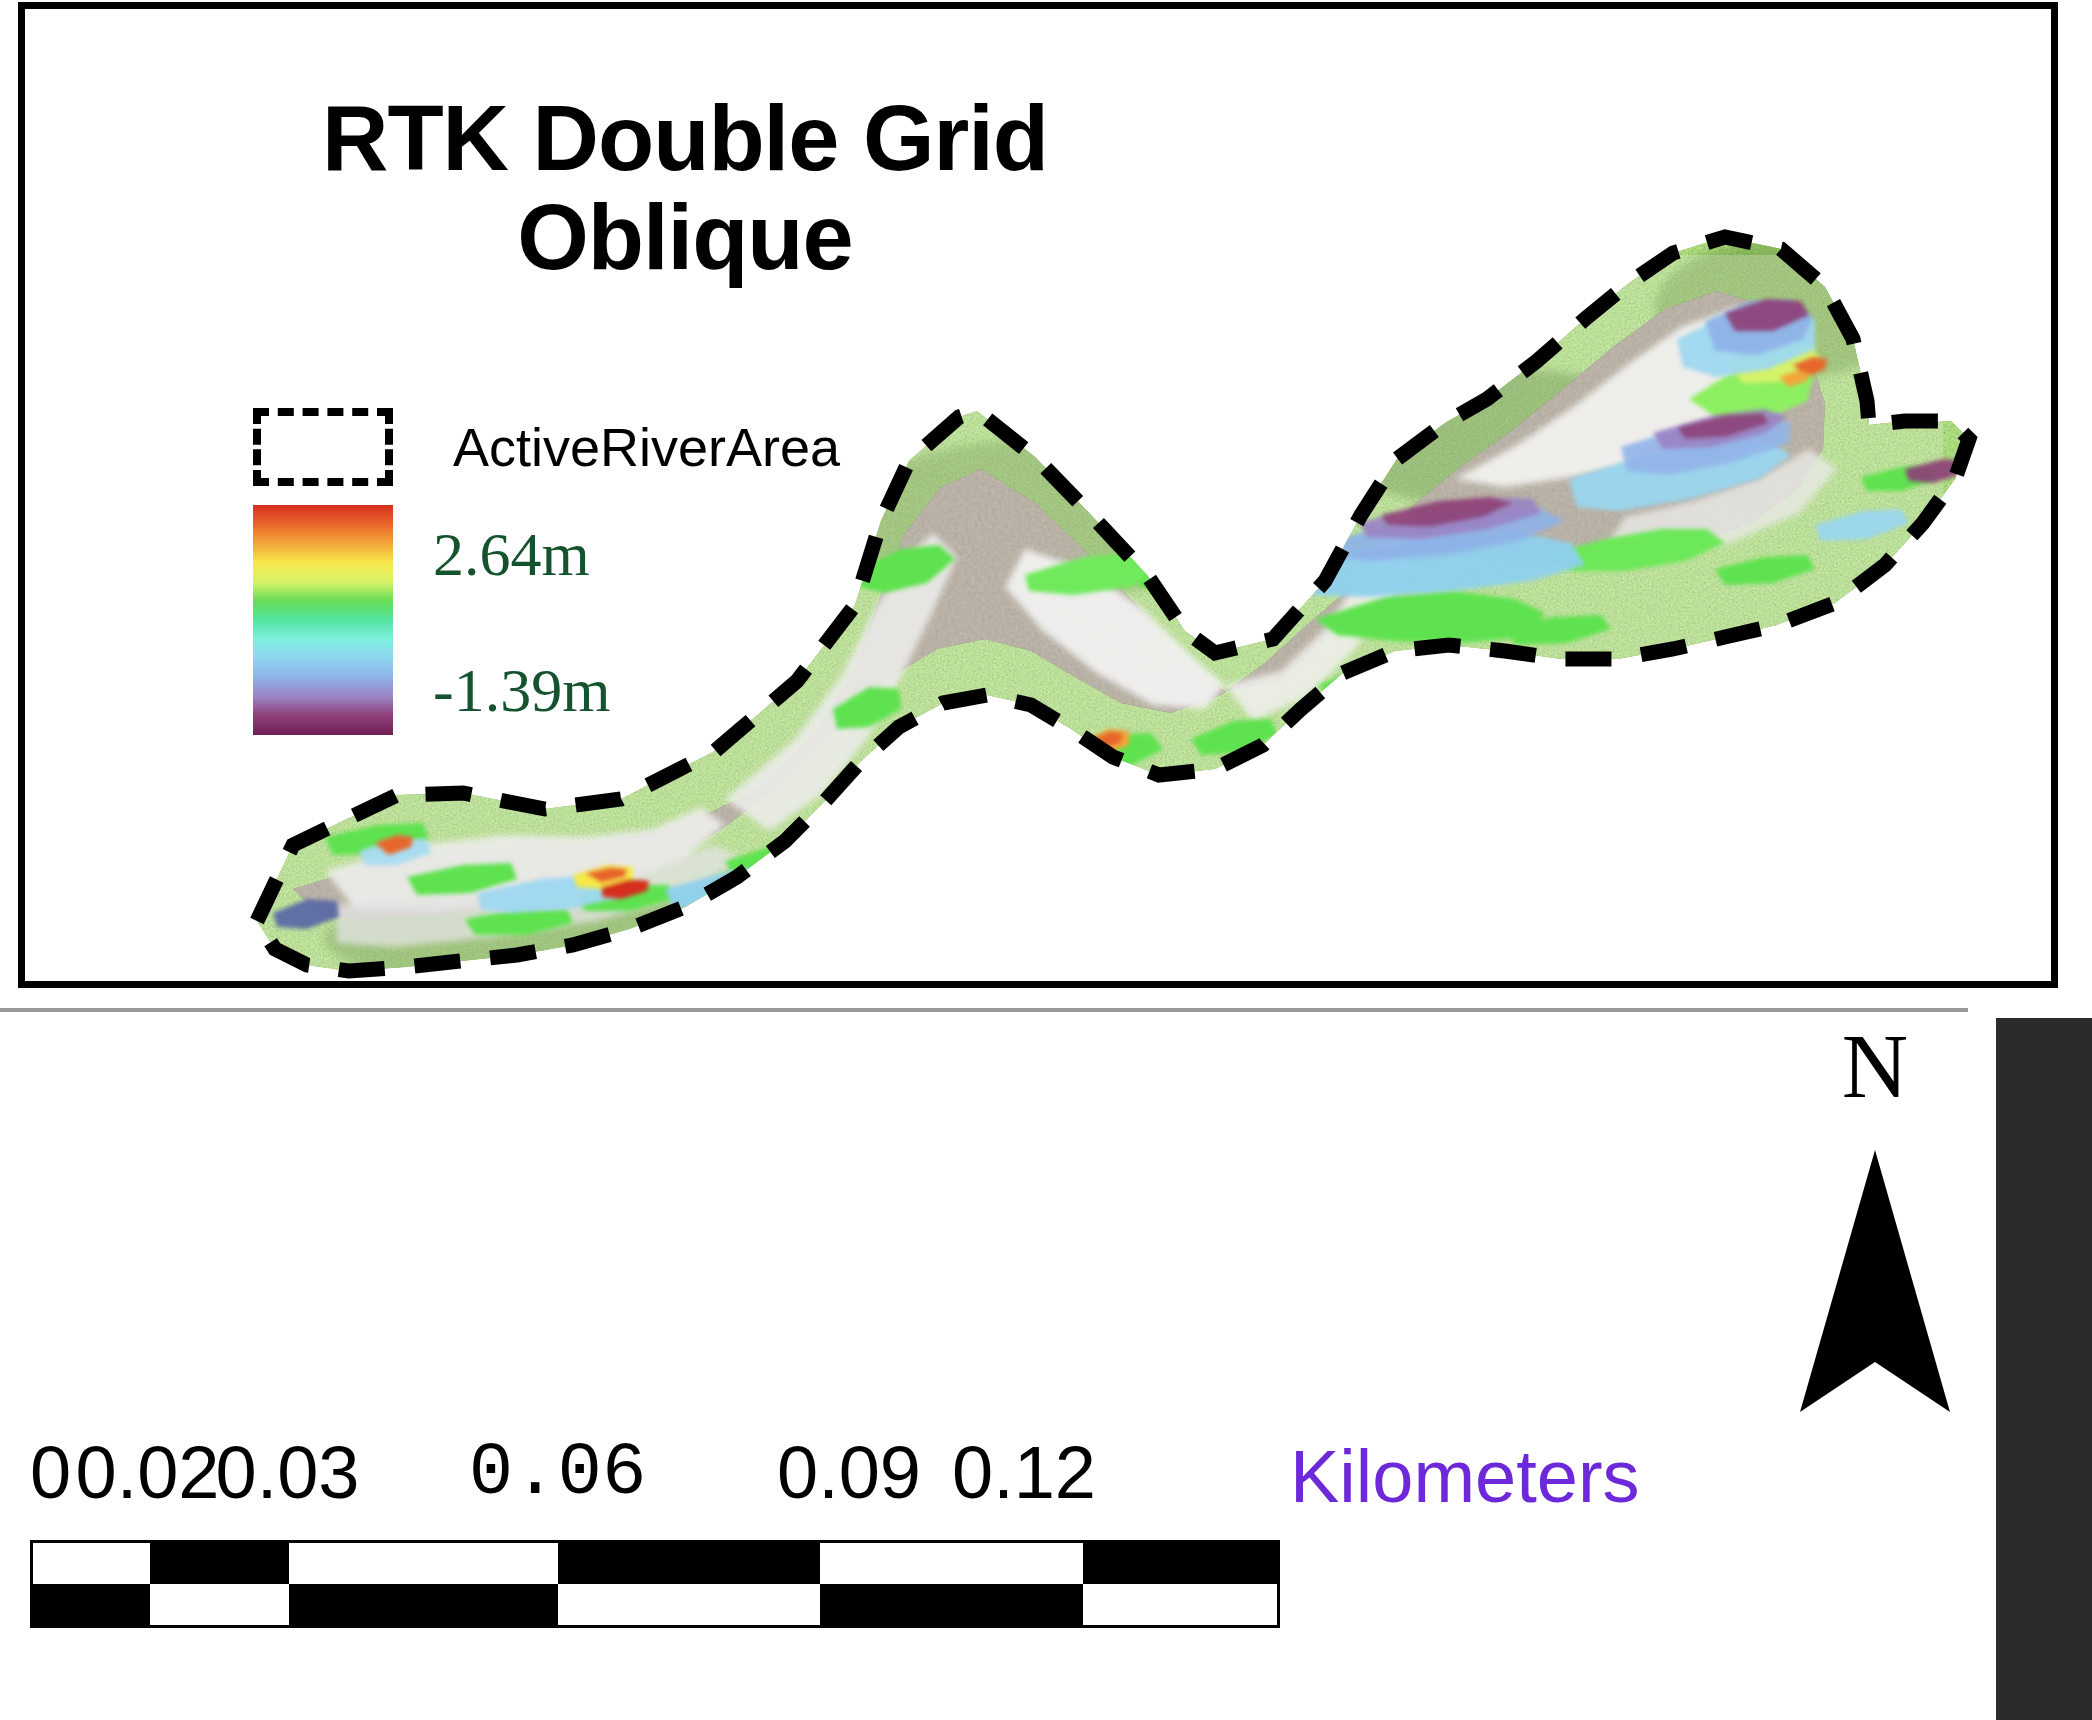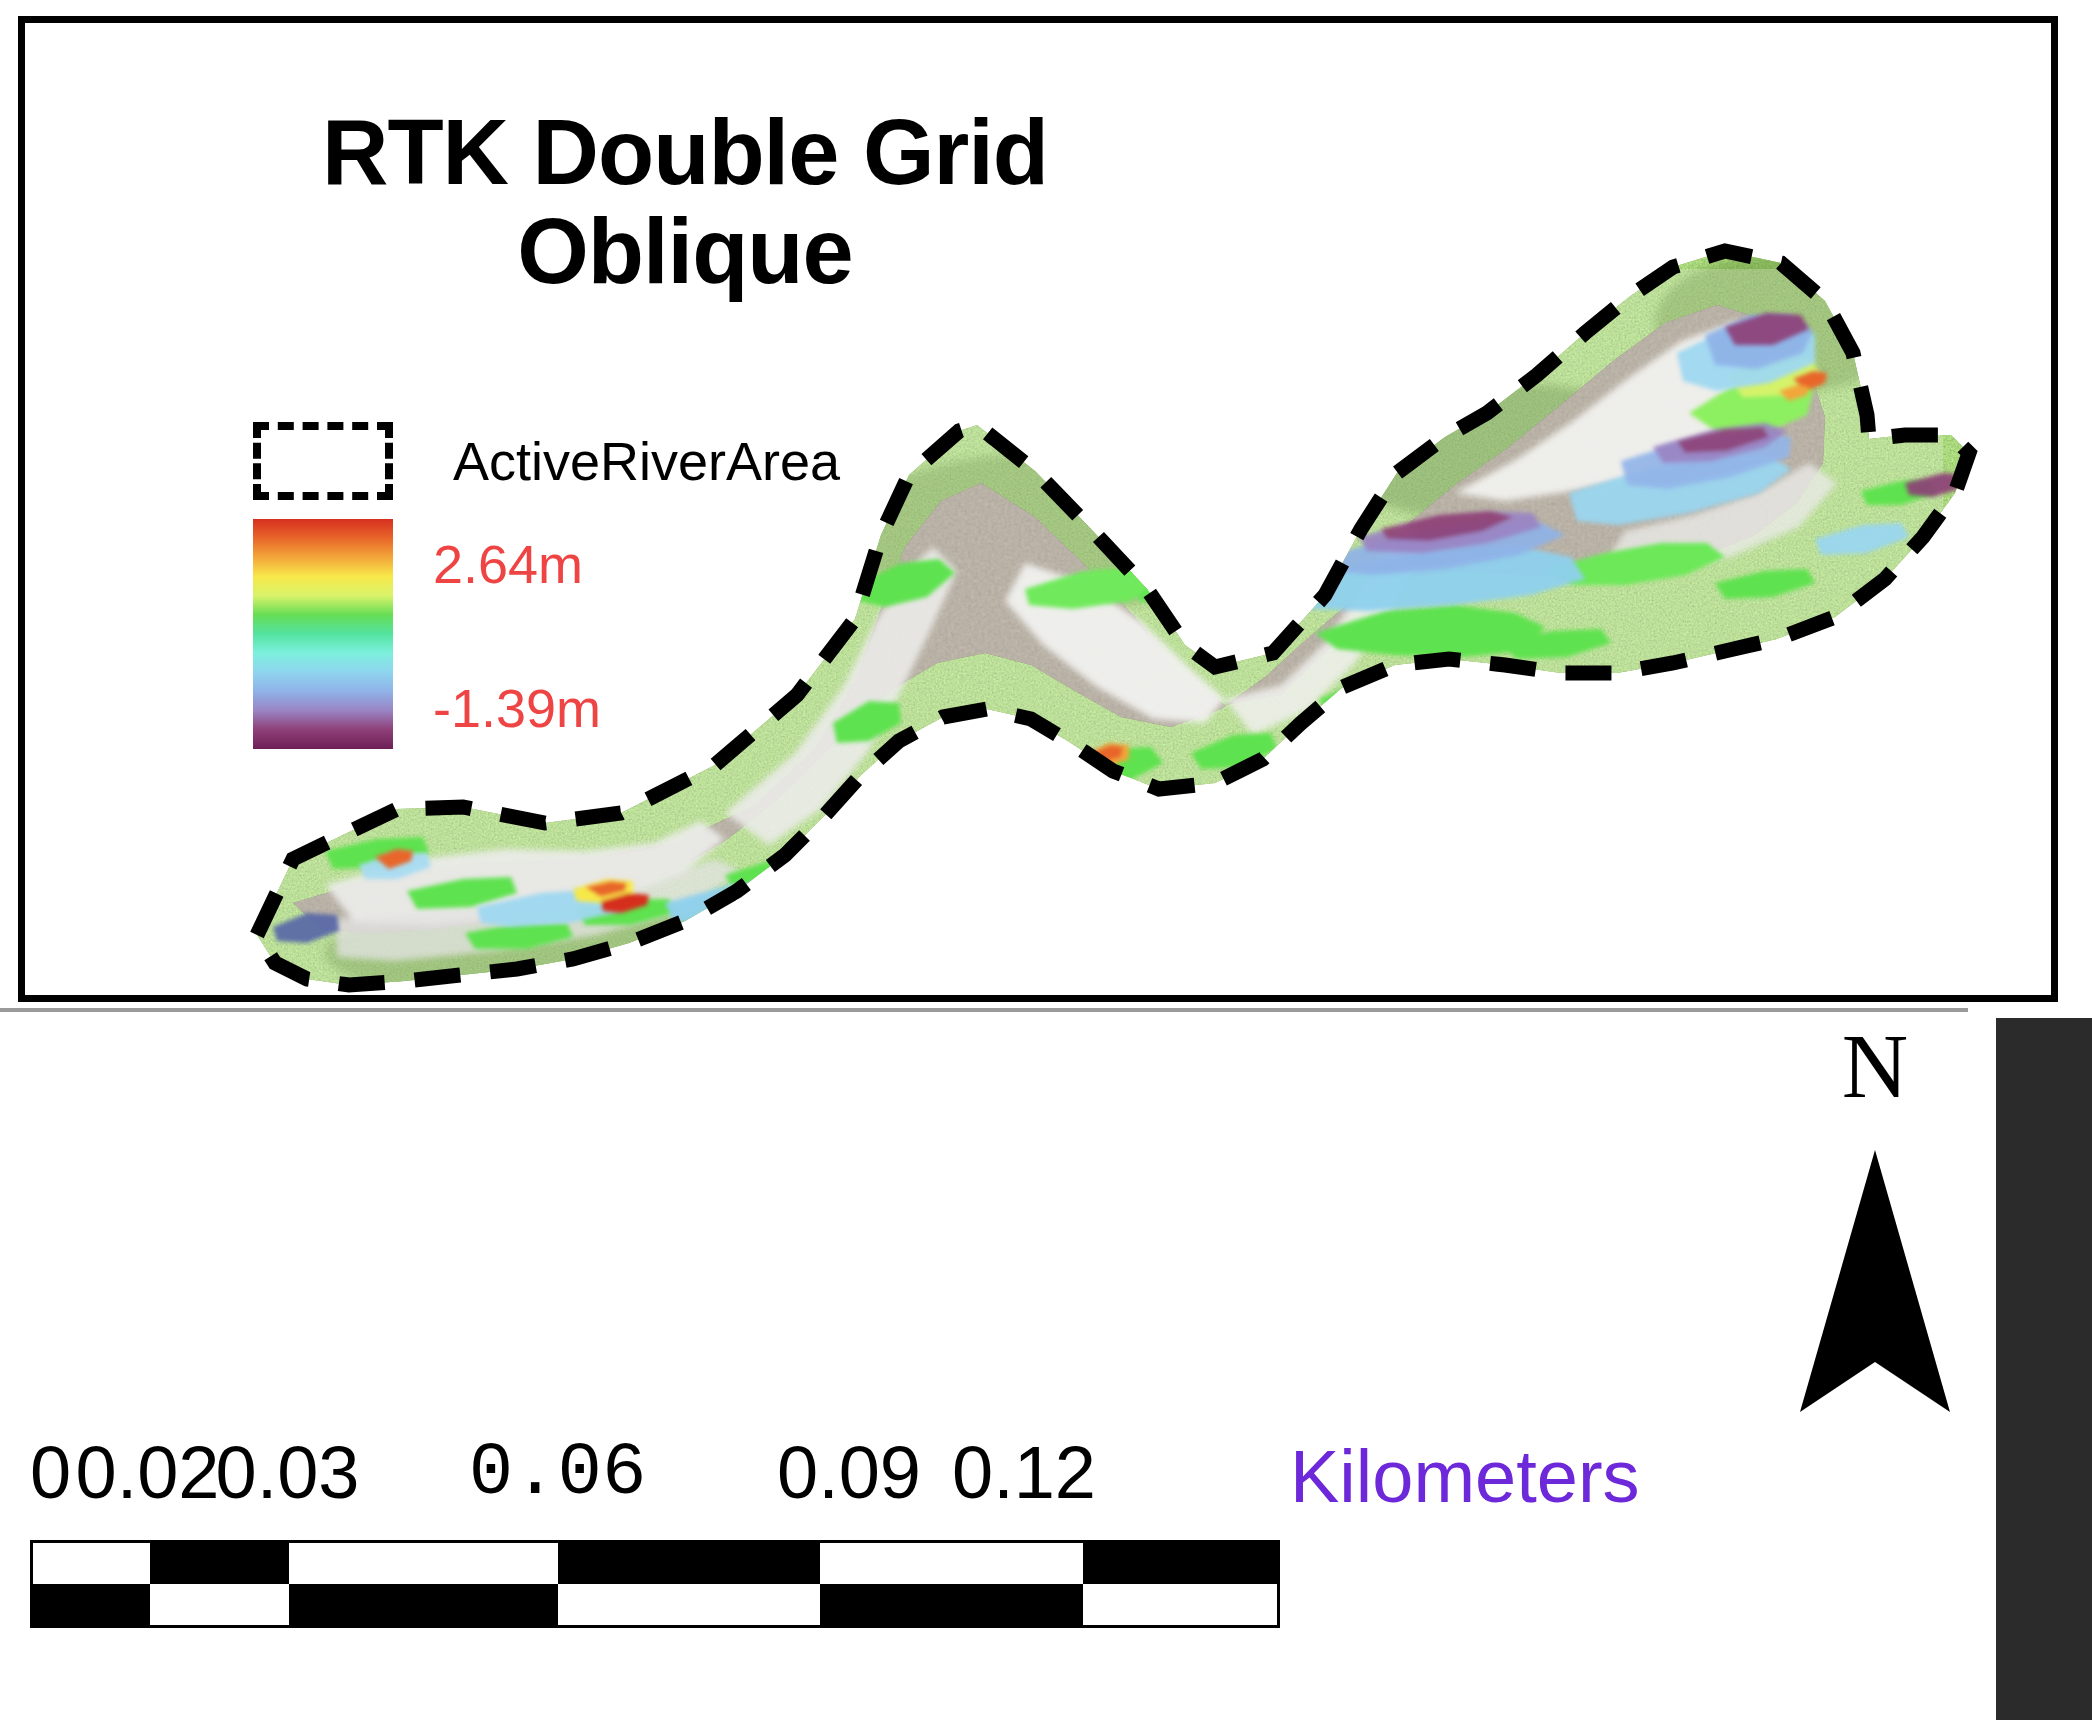--- a/index.html
+++ b/index.html
@@ -13,21 +13,21 @@
     position: relative;
     overflow: hidden;
     font-family: "Liberation Sans", sans-serif;
     -webkit-font-smoothing: antialiased;
   }
 
   
   #map-frame {
     position: absolute;
     left: 18px;
-    top: 16px;
+    top: 2px;
     width: 2040px;
     height: 986px;
     border: 7px solid #000000;
     box-sizing: border-box;
     background: #ffffff;
     overflow: hidden;
   }
 
   
   #map-title {
@@ -86,23 +86,23 @@
   #ramp-labels {
     margin-left: 40px;
     height: 230px;
     display: flex;
     flex-direction: column;
     justify-content: space-between;
     padding: 18px 0 14px 0;
     box-sizing: border-box;
   }
   .ramp-label {
-    font-size: 54px;
-    color: #ef4444;
-    font-family: Liberation Sans, sans-serif;
+    font-size: 62px;
+    color: #14532d;
+    font-family: Liberation Serif, serif;
     white-space: nowrap;
     line-height: 1;
   }
 
   
   #ortho-wrap {
     position: absolute;
     left: 0; top: 0;
     width: 2040px;
     height: 986px;

